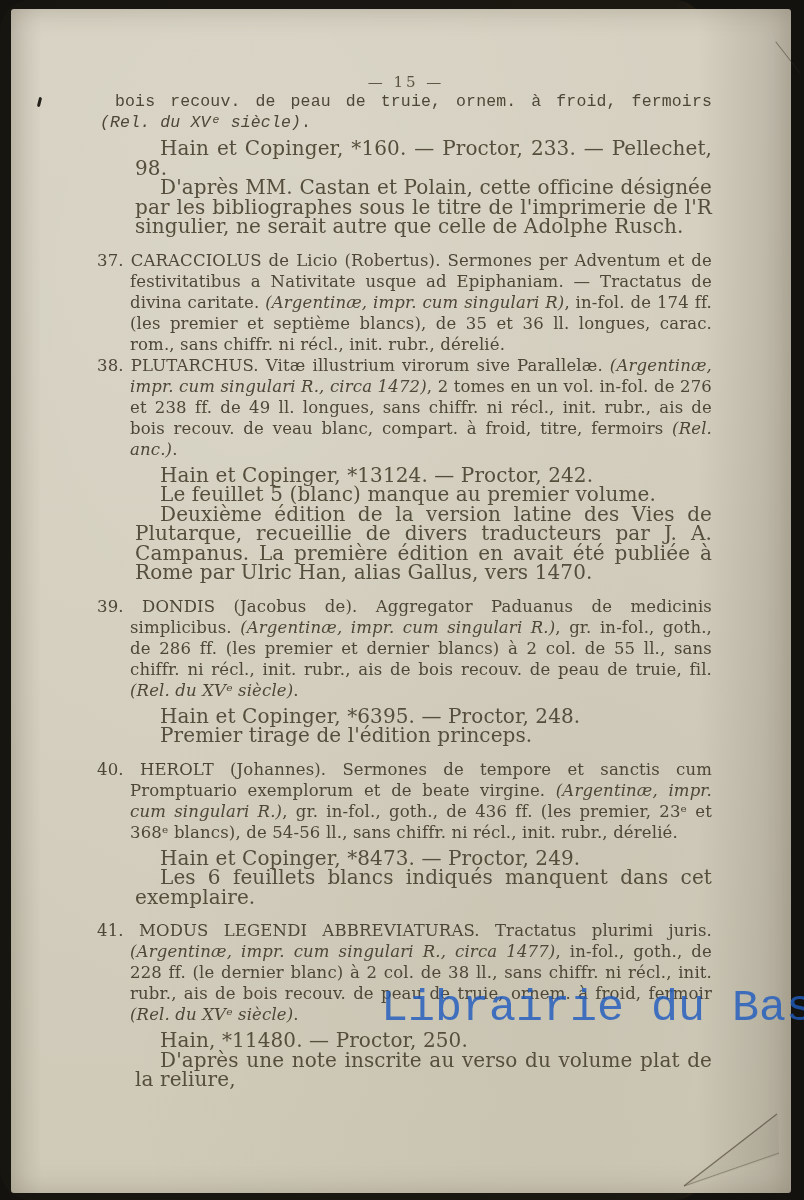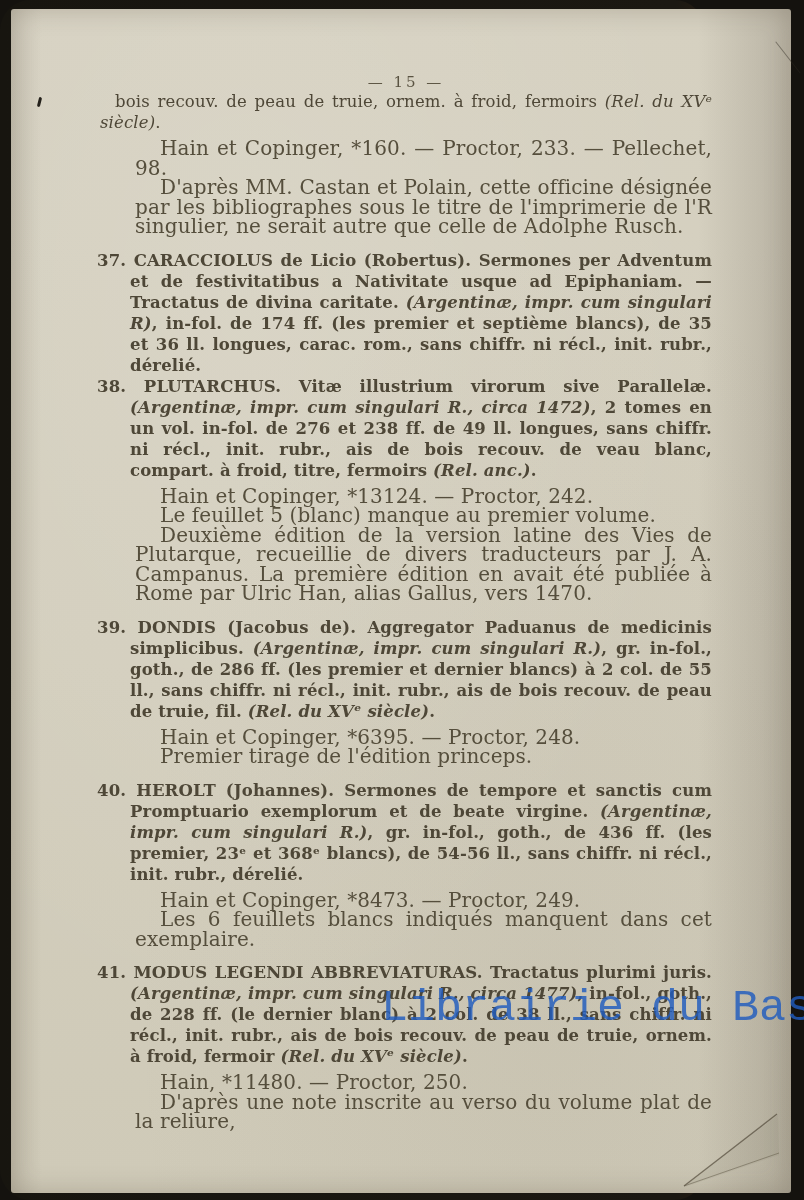--- a/index.html
+++ b/index.html
@@ -19,22 +19,22 @@
       linear-gradient(180deg,#d6d1c1 0%,#d3cebd 55%,#cfcab8 100%);
     box-shadow:inset 0 0 26px rgba(70,60,45,0.25);
   }
   .text{position:absolute;left:89px;top:64px;width:612px;}
   .text p{margin:0;}
   .pagenum{
     text-align:center;font-size:15px;letter-spacing:3px;color:#5a5342;
     margin:0 40px 16px 0;
   }
   .body{font-size:16.5px;line-height:21px;text-align:justify;color:#4e4737;letter-spacing:0.15px;}
-  .intro{text-indent:15px;}
-  .entry-p{padding-left:30px;text-indent:-33px;margin-top:11px;font-weight:bold;}
+  .intro{text-indent:15px;font-family:Liberation Mono, monospace;}
+  .entry-p{padding-left:30px;text-indent:-33px;margin-top:11px;}
   .notes{margin:6px 0 13px 35px;}
   .notes p{font-size:20px;line-height:19.5px;text-indent:25px;text-align:justify;color:#554e3c;letter-spacing:0.1px;}
   .it{font-style:italic;}
   .watermark{
     position:absolute;left:381px;top:985px;z-index:5;pointer-events:none;
     font-family:Liberation Mono, monospace;
     font-size:45px;line-height:1.05;white-space:nowrap;
     color:rgba(32,92,190,0.82);
     text-align:center;
   }

